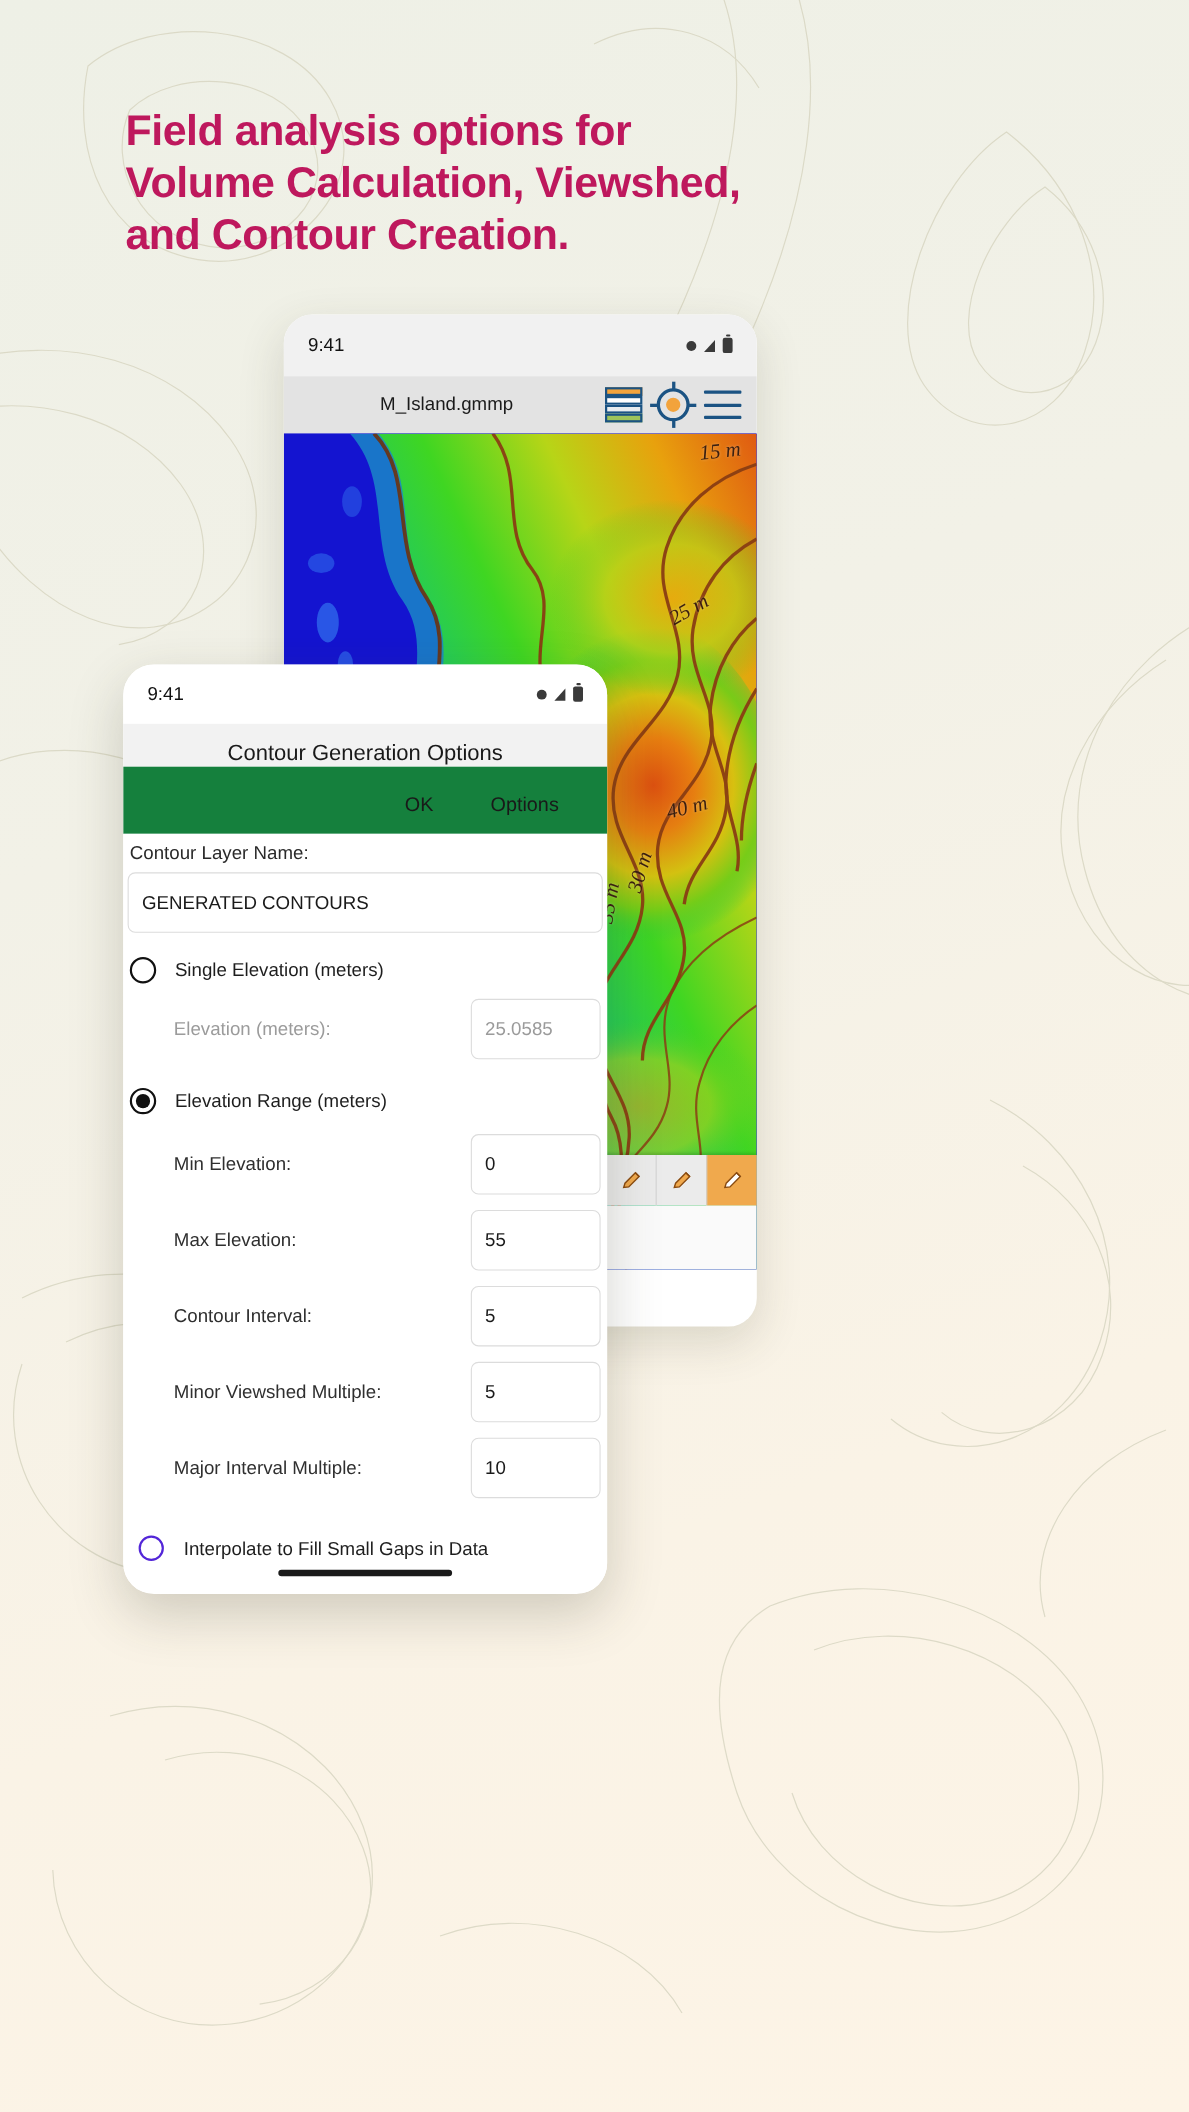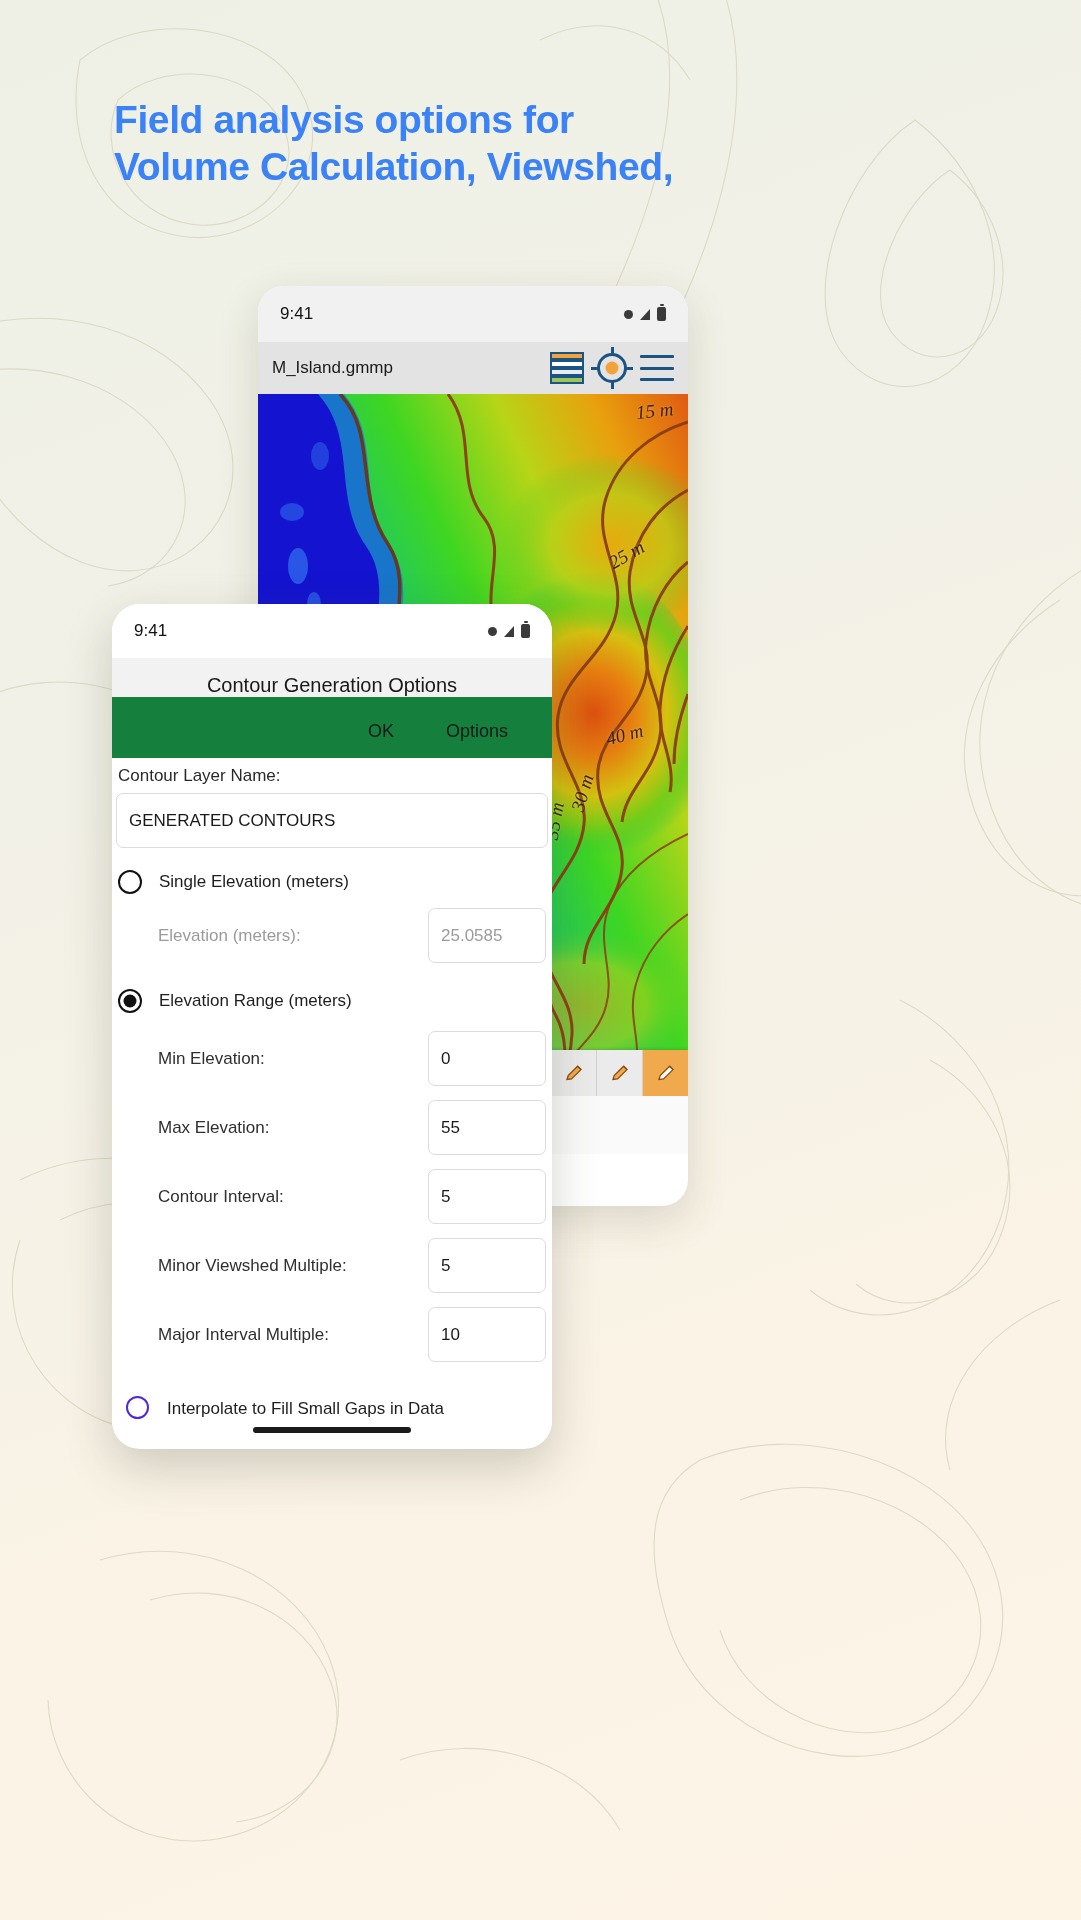--- a/index.html
+++ b/index.html
@@ -25,21 +25,21 @@
 
   
   .headline {
     position: absolute;
     left: 114px;
     top: 96px;
     width: 620px;
     font-size: 39px;
     line-height: 47px;
     font-weight: bold;
-    color: #3b82f6;
+    color: #be185d;
     letter-spacing: -0.4px;
   }
   .headline .l { display: block; white-space: nowrap; }
 
   
   .phone {
     position: absolute;
     background: #ffffff;
     border-radius: 26px;
     overflow: hidden;
@@ -86,20 +86,21 @@
     border-radius: 1px;
   }
 
   .appbar {
     height: 52px;
     background: #e3e3e3;
     display: flex;
     align-items: center;
     padding: 0 14px 0 14px;
     gap: 10px;
+    text-align: center;
   }
   .appbar .fname {
     font-size: 17px;
     color: #1a1a1a;
     flex: 1 1 auto;
   }
   .appbar .tools { display: flex; align-items: center; gap: 13px; }
 
   .ic-layers { width: 34px; height: 32px; position: relative; }
   .ic-layers .bar {
@@ -339,20 +340,21 @@
     <path d="M400,1760 C480,1730 580,1760 620,1830"></path>
     <path d="M1060,1300 C980,1330 930,1400 950,1470"></path>
     <path d="M540,40 C600,10 660,30 690,80"></path>
     <path d="M250,1020 C320,980 400,1000 430,1060"></path>
   </g>
 </svg>
 
 <h1 class="headline">
   <span class="l">Field analysis options for</span>
   <span class="l">Volume Calculation, Viewshed,</span>
+  <span class="l">and Contour Creation.</span>
 </h1>
 
 <div class="phone" id="phone-back">
 
   <div class="statusbar">
     <span class="time">9:41</span>
     <span class="spacer"></span>
     <span class="sb-icons">
       <span class="sb-dot"></span>
       <span class="sb-tri"></span>

